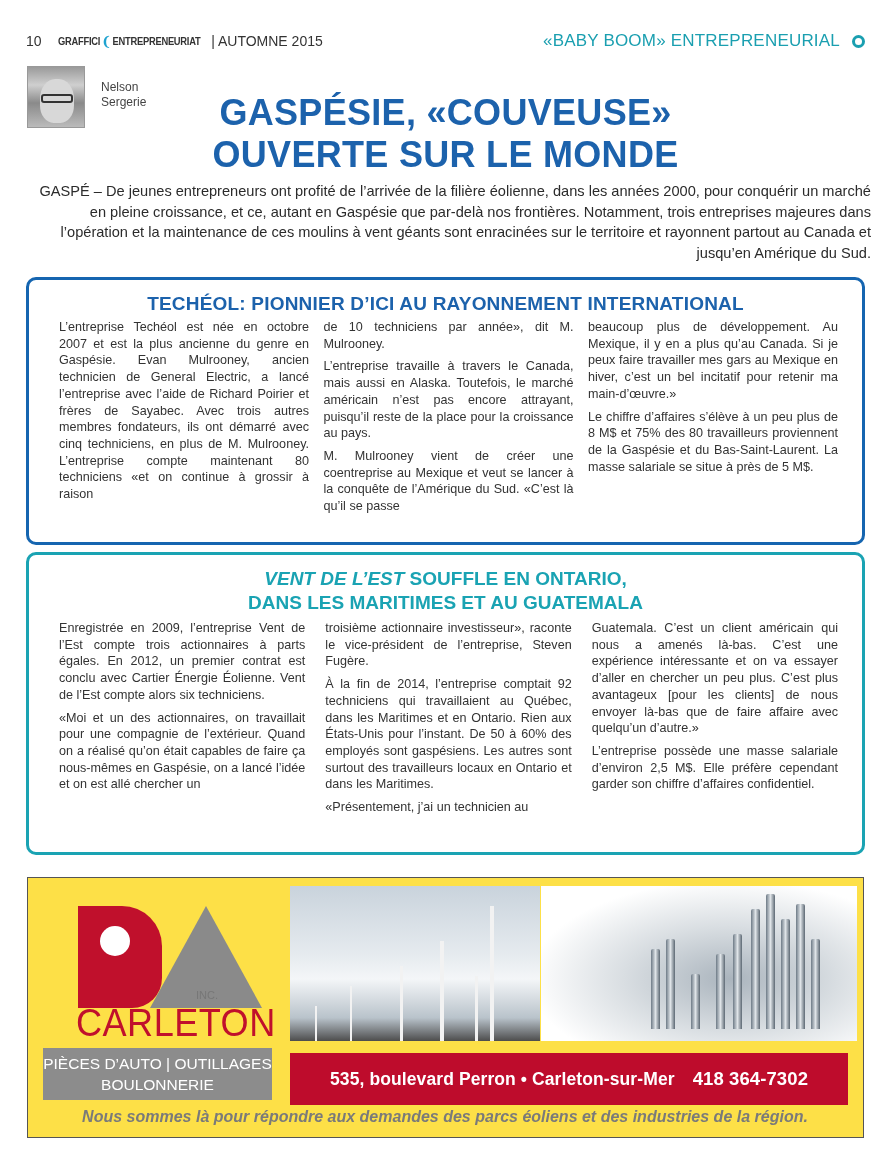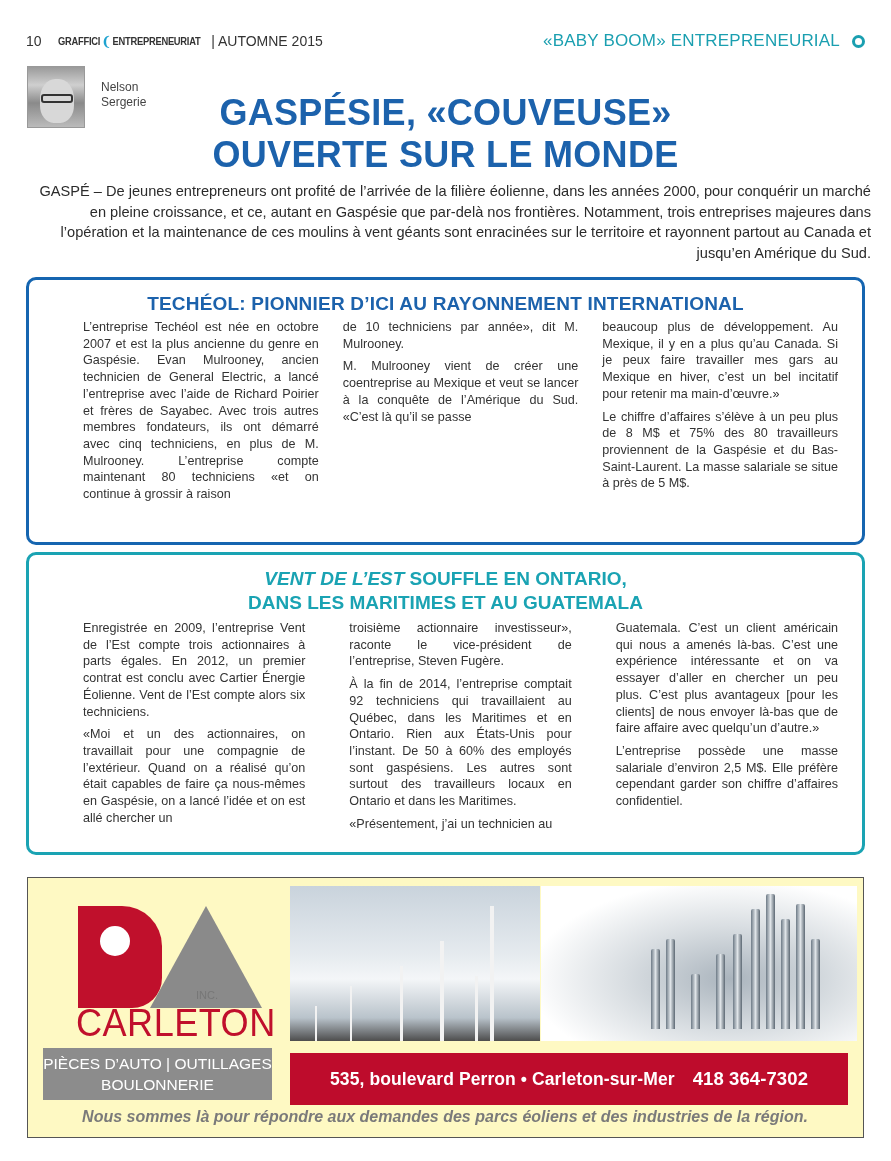--- a/index.html
+++ b/index.html
@@ -26,26 +26,26 @@
   .lede { position: absolute; top: 181px; left: 20px; width: 851px; text-align: right; font-size: 14.6px; line-height: 20.5px; color: #2b2b2b; }
 
   .box { position: absolute; left: 26px; width: 839px; border-radius: 10px; border: 3px solid; }
   .box1 { top: 277px; height: 268px; border-color: #1565b0; }
   .box2 { top: 552px; height: 303px; border-color: #1aa3b3; }
   .box-title { text-align: center; font-weight: bold; }
   .box1 .box-title { color: #1c62ac; font-size: 19px; margin-top: 13px; letter-spacing: 0.2px; }
   .box2 .box-title { color: #1aa3b3; font-size: 19px; line-height: 24px; margin-top: 12px; }
   .box2 .box-title em { font-style: italic; text-align: center; }
   .cols { display: flex; justify-content: space-between; padding: 0 24px 0 30px; }
-  .col { width: 250px; font-size: 12.6px; line-height: 16.7px; color: #333; text-align: justify; margin-left: 24px; }
+  .col { width: 250px; font-size: 12.6px; line-height: 16.7px; color: #333; text-align: justify; }
   .col p { margin-bottom: 6px; }
   .box1 .cols { margin-top: 4px; }
   .box2 .cols { margin-top: 5px; gap: 20px; }
 
-  .ad { position: absolute; top: 877px; left: 27px; width: 837px; height: 261px; border: 1.5px solid #555; background: #fef9c3; }
+  .ad { position: absolute; top: 877px; left: 27px; width: 837px; height: 261px; border: 1.5px solid #555; background: #fde047; }
   .logo { position: absolute; left: 22px; top: 28px; width: 225px; height: 140px; }
   .logo-p { position: absolute; left: 28px; top: 0; width: 84px; height: 102px; background: #c0102c; border-radius: 0 40px 30px 0; }
   .logo-p::after { content: ""; position: absolute; left: 22px; top: 20px; width: 30px; height: 30px; border-radius: 50%; background: #fff; }
   .logo-a { position: absolute; left: 100px; top: 0; width: 0; height: 0; border-left: 56px solid transparent; border-right: 56px solid transparent; border-bottom: 102px solid #8a8a8a; }
   .logo-inc { position: absolute; left: 146px; top: 83px; font-size: 11px; color: #777; }
   .logo-name { position: absolute; left: 26px; top: 96px; font-size: 38px; color: #c0102c; letter-spacing: 0.5px; transform: scaleX(0.95); transform-origin: left; }
   .tag-band { position: absolute; left: 15px; top: 170px; width: 229px; height: 52px; background: #8c8c8c; color: #fff; text-align: center; font-size: 15.5px; line-height: 21px; padding-top: 5px; }
   .photo-wind { position: absolute; left: 262px; top: 8px; width: 250px; height: 155px; background: linear-gradient(180deg,#c9d3dc 0%,#e6ebef 45%,#f4f6f8 60%,#b9c3cb 85%,#4d4d4d 100%); overflow: hidden; }
   .turbine { position: absolute; background: #f2f2f2; width: 4px; }
   .photo-bolts { position: absolute; left: 513px; top: 8px; width: 316px; height: 155px; background: radial-gradient(ellipse at 60% 60%, #aab4bd 0%, #d9dee2 40%, #ffffff 75%); overflow: hidden; }
@@ -92,20 +92,21 @@
 <p class="lede">GASPÉ – De jeunes entrepreneurs ont profité de l’arrivée de la filière éolienne, dans les années 2000, pour conquérir un marché en pleine croissance, et ce, autant en Gaspésie que par-delà nos frontières. Notamment, trois entreprises majeures dans l’opération et la maintenance de ces moulins à vent géants sont enracinées sur le territoire et rayonnent partout au Canada et jusqu’en Amérique du Sud.</p>
 
 <section class="box box1">
   <h2 class="box-title">TECHÉOL: PIONNIER D’ICI AU RAYONNEMENT INTERNATIONAL</h2>
   <div class="cols">
     <div class="col">
       <p>L’entreprise Techéol est née en octobre 2007 et est la plus ancienne du genre en Gaspésie. Evan Mulrooney, ancien technicien de General Electric, a lancé l’entreprise avec l’aide de Richard Poirier et frères de Sayabec. Avec trois autres membres fondateurs, ils ont démarré avec cinq techniciens, en plus de M. Mulrooney. L’entreprise compte maintenant 80 techniciens «et on continue à grossir à raison</p>
     </div>
     <div class="col">
       <p>de 10 techniciens par année», dit M. Mulrooney.</p>
+      <p>L’entreprise travaille à travers le Canada, mais aussi en Alaska. Toutefois, le marché américain n’est pas encore attrayant, puisqu’il reste de la place pour la croissance au pays.</p>
       <p>M. Mulrooney vient de créer une coentreprise au Mexique et veut se lancer à la conquête de l’Amérique du Sud. «C’est là qu’il se passe</p>
     </div>
     <div class="col">
       <p>beaucoup plus de développement. Au Mexique, il y en a plus qu’au Canada. Si je peux faire travailler mes gars au Mexique en hiver, c’est un bel incitatif pour retenir ma main-d’œuvre.»</p>
       <p>Le chiffre d’affaires s’élève à un peu plus de 8 M$ et 75% des 80 travailleurs proviennent de la Gaspésie et du Bas-Saint-Laurent. La masse salariale se situe à près de 5 M$.</p>
     </div>
   </div>
 </section>
 
 <section class="box box2">

